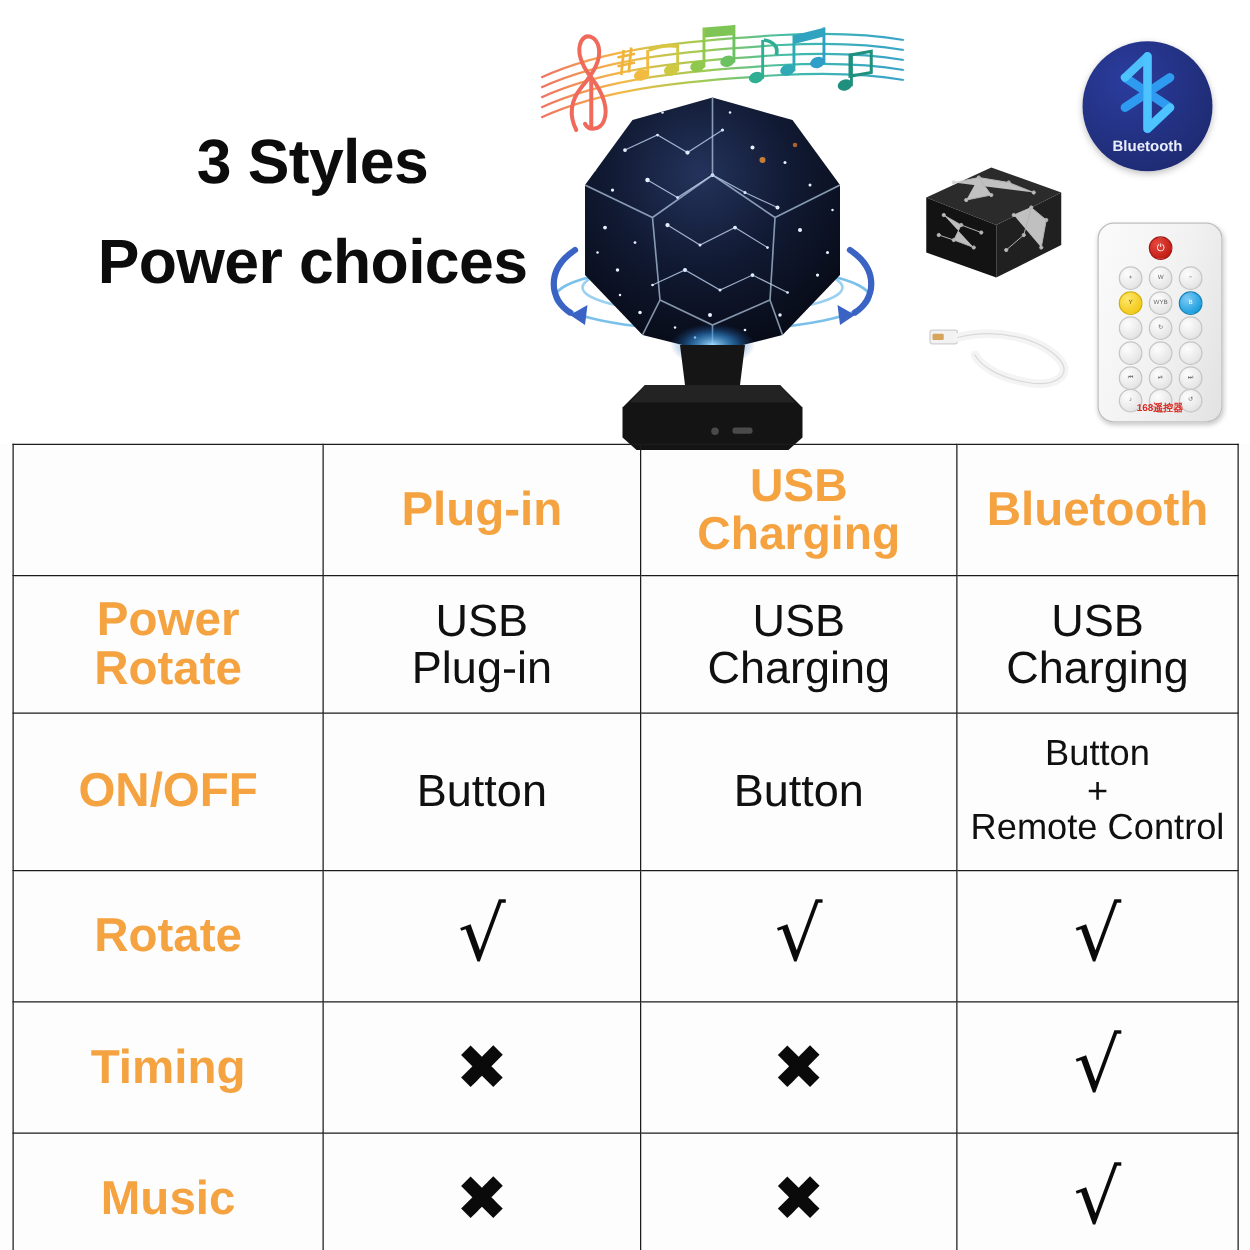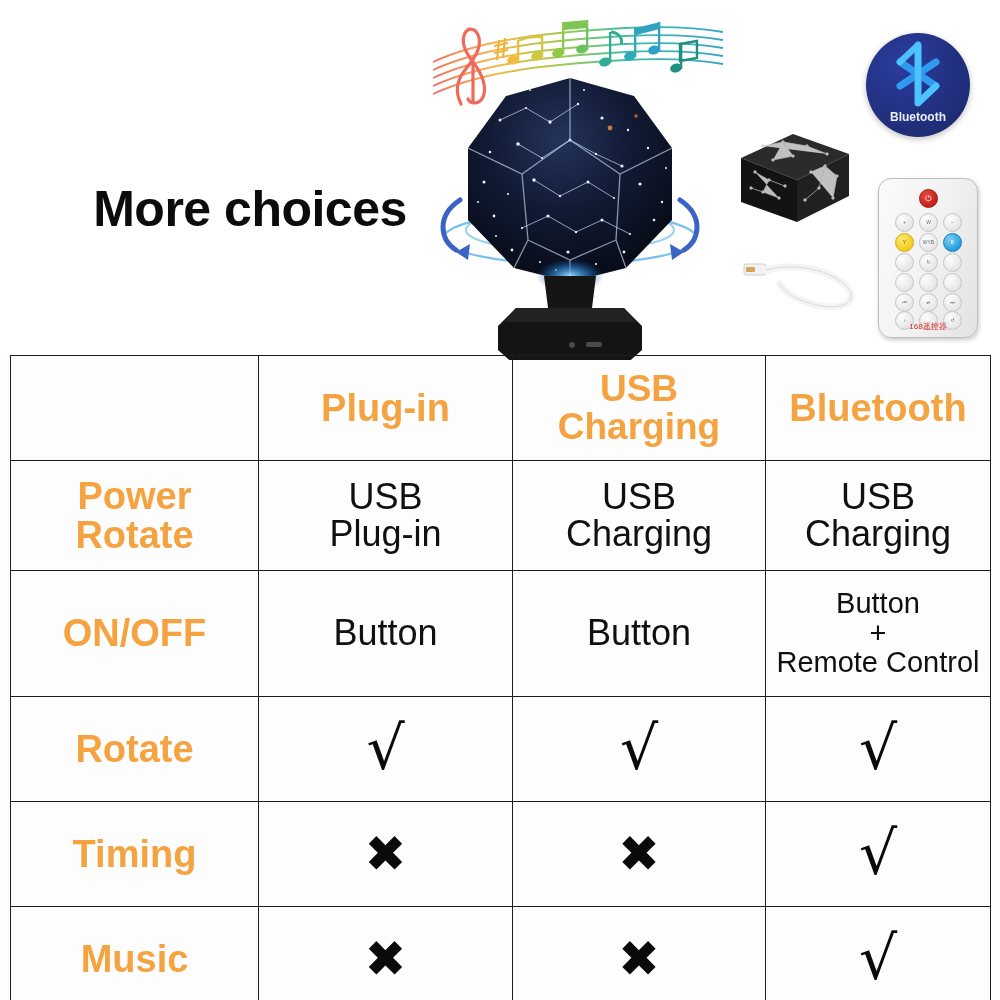--- a/index.html
+++ b/index.html
@@ -124,21 +124,21 @@
     background: radial-gradient(circle at 35% 30%, #7ecbf5, #1b9ede 75%);
     border-color: #1480b8; color:#fff;
   }
   #remote .rlabel {
     position: absolute;
     left: 0; bottom: 5px;
     width: 98px;
     text-align: center;
     color: #d8271e;
     font-size: 8px;
-    font-weight: normal;
+    font-weight: bold;
   }
 
   
   #compare-table {
     position: absolute;
     left: 10px; top: 355px;
     width: 980px; height: 635px;
     border-collapse: collapse;
     table-layout: fixed;
   }
@@ -184,21 +184,22 @@
     font-family: "DejaVu Sans", sans-serif;
     font-weight: bold;
   }
   .nowrap { white-space: nowrap; }
 </style>
 </head>
 <body>
 
 <div id="hero">
 
-  <div class="headline" id="headline-2">More choices</div>
+  <div class="headline" id="headline-1">3 Styles</div>
+  <div class="headline" id="headline-2">Power choices</div>
 
   <svg id="music-notes" viewBox="0 0 300 115">
     <defs>
       <linearGradient id="staffgrad" x1="0" y1="0" x2="1" y2="0">
         <stop offset="0%" stop-color="#ef6a5a"></stop>
         <stop offset="22%" stop-color="#f4b63e"></stop>
         <stop offset="45%" stop-color="#9bc94a"></stop>
         <stop offset="68%" stop-color="#35b8a6"></stop>
         <stop offset="100%" stop-color="#2f9ec8"></stop>
       </linearGradient>

